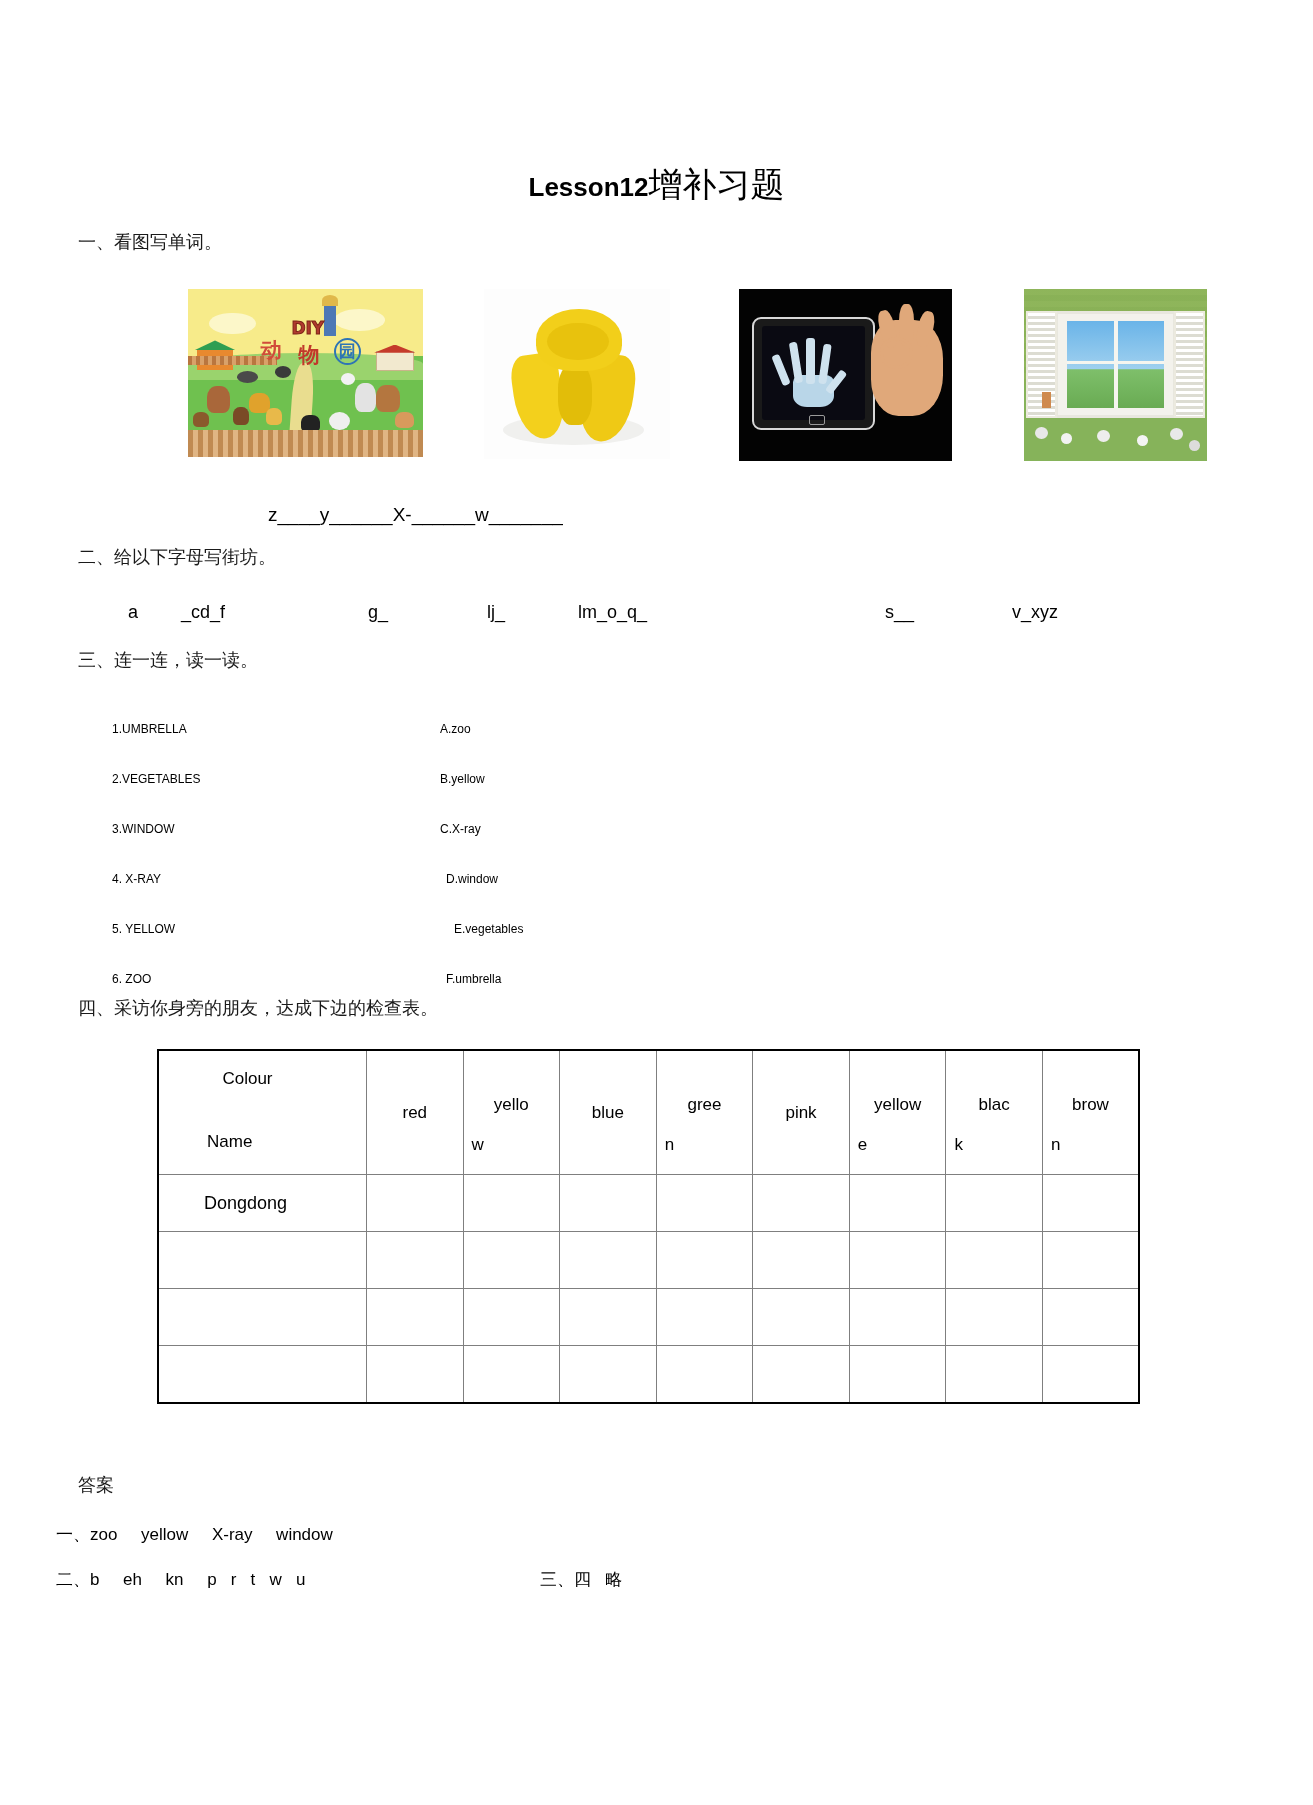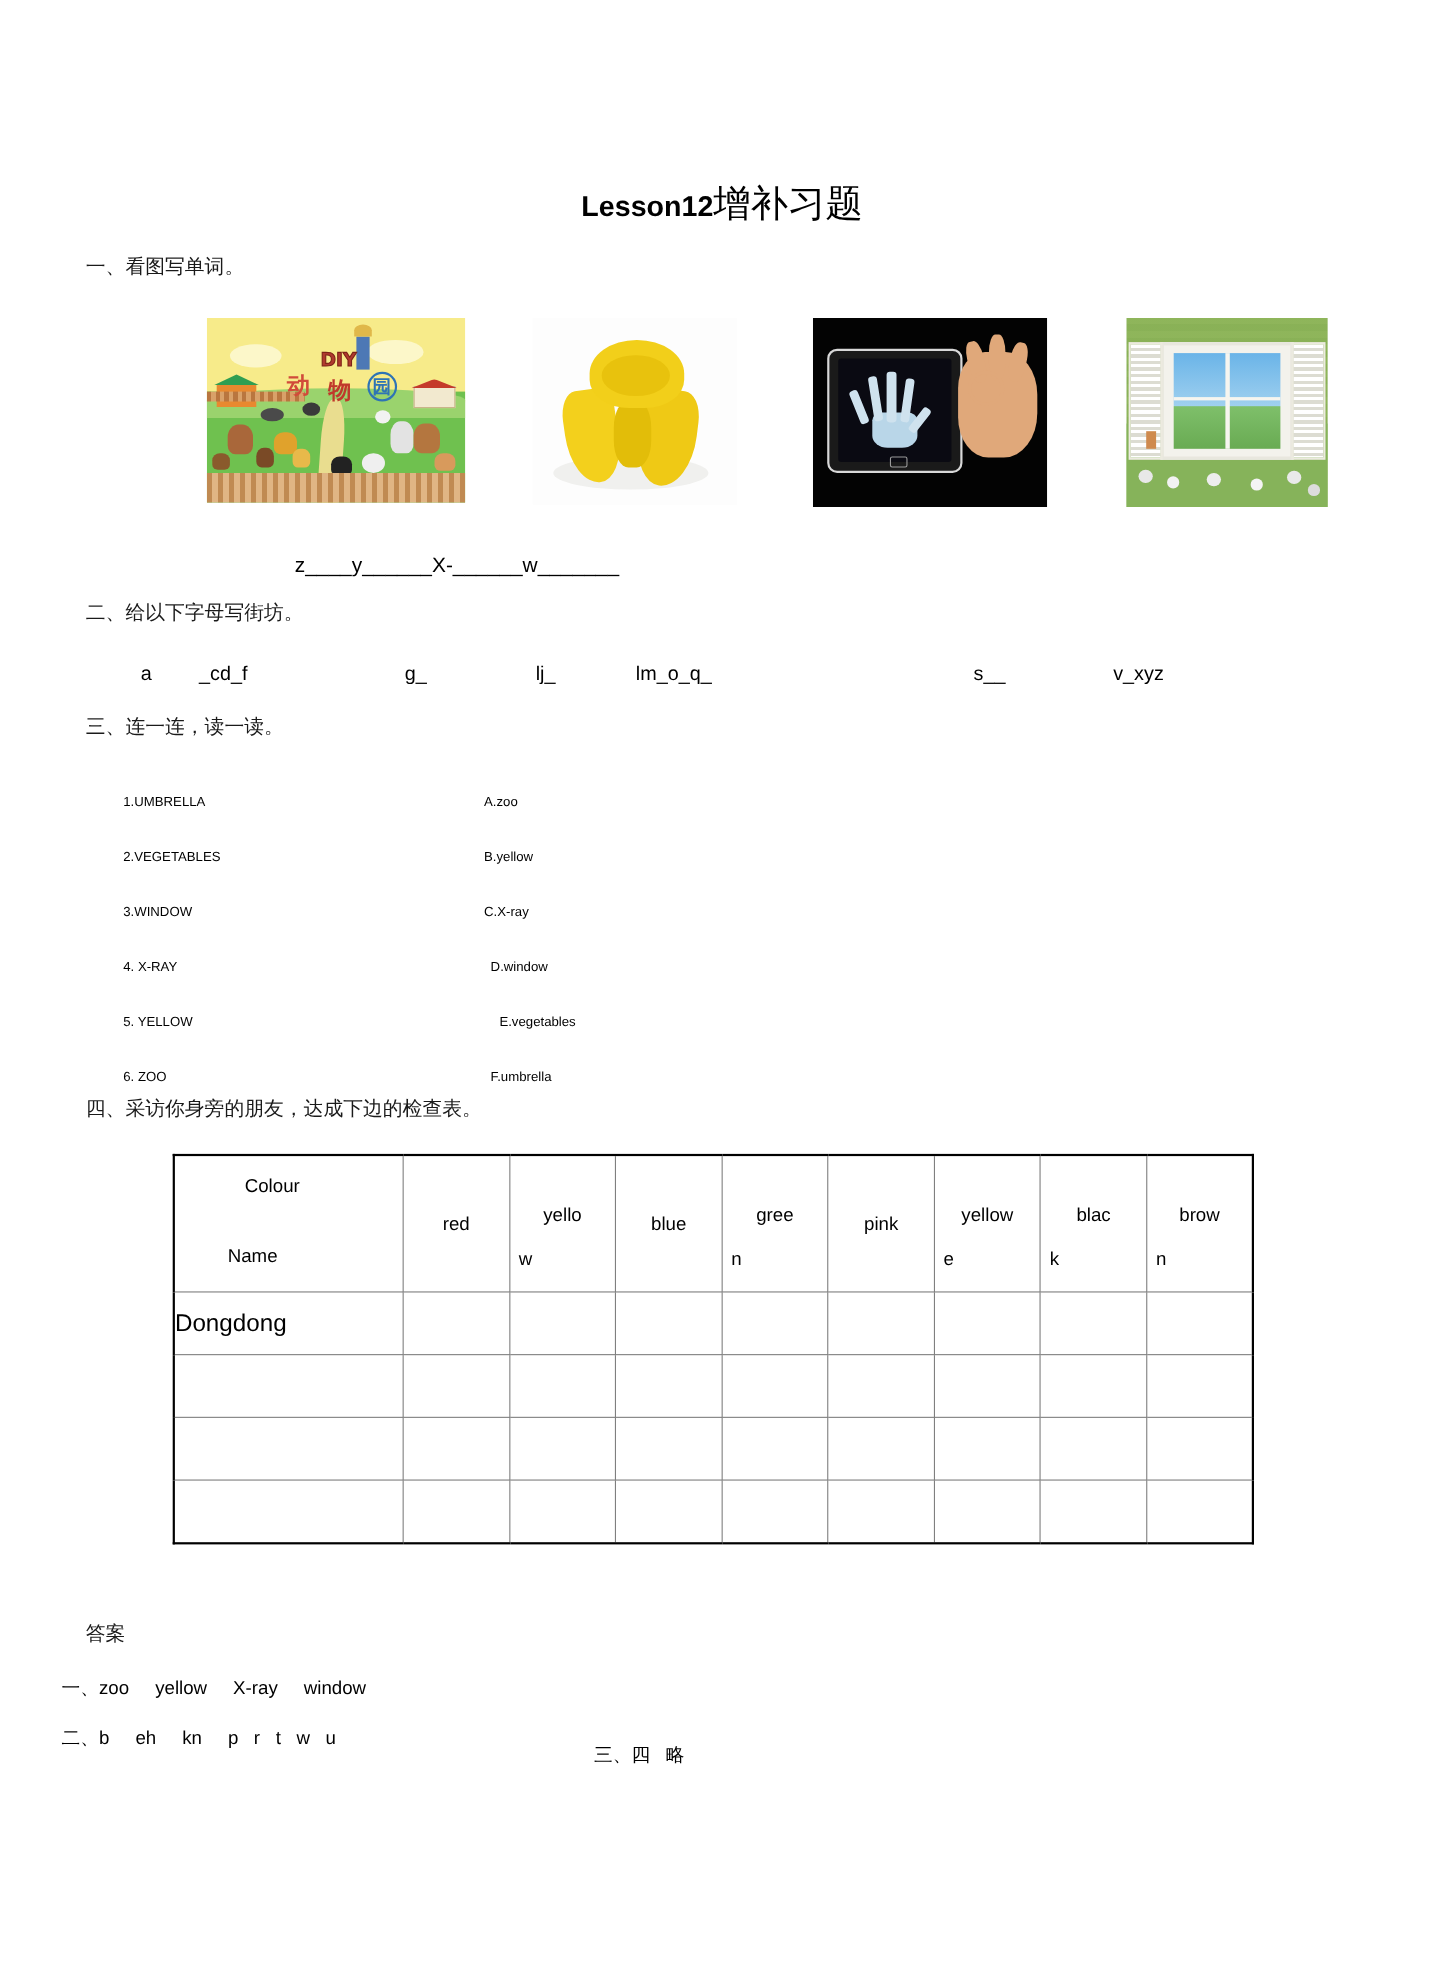--- a/index.html
+++ b/index.html
@@ -278,38 +278,38 @@
     left: 0; right: 0; top: 44px;
     text-align: center;
   }
   .hdr-col .w2 {
     position: absolute;
     left: 8px; top: 84px;
     text-align: left;
   }
   .hdr-col.single .w1 { top: 52px; }
   .body-row td { height: 56px; }
-  .body-row .name-cell { font-size: 22px; }
+  .body-row .name-cell { padding-left: 45px; font-size: 18px; }
 
   
   .answer-title {
     position: absolute;
     left: 78px; top: 1473px;
     font-family: "DejaVu Serif", serif;
     font-size: 18px;
     color: #1a1a1a;
   }
   .answer-line {
     position: absolute;
     font-size: 17px;
     white-space: pre;
   }
   #ans-1 { left: 56px; top: 1523px; }
   #ans-2 { left: 56px; top: 1568px; }
-  #ans-3 { left: 540px; top: 1568px; margin-top: 16px; }
+  #ans-3 { left: 540px; top: 1568px; }
 </style>
 </head>
 <body>
 
 <div class="page">
 
   <div class="doc-title">
     <span>Lesson12</span><span class="cn">增补习题</span>
   </div>
 

